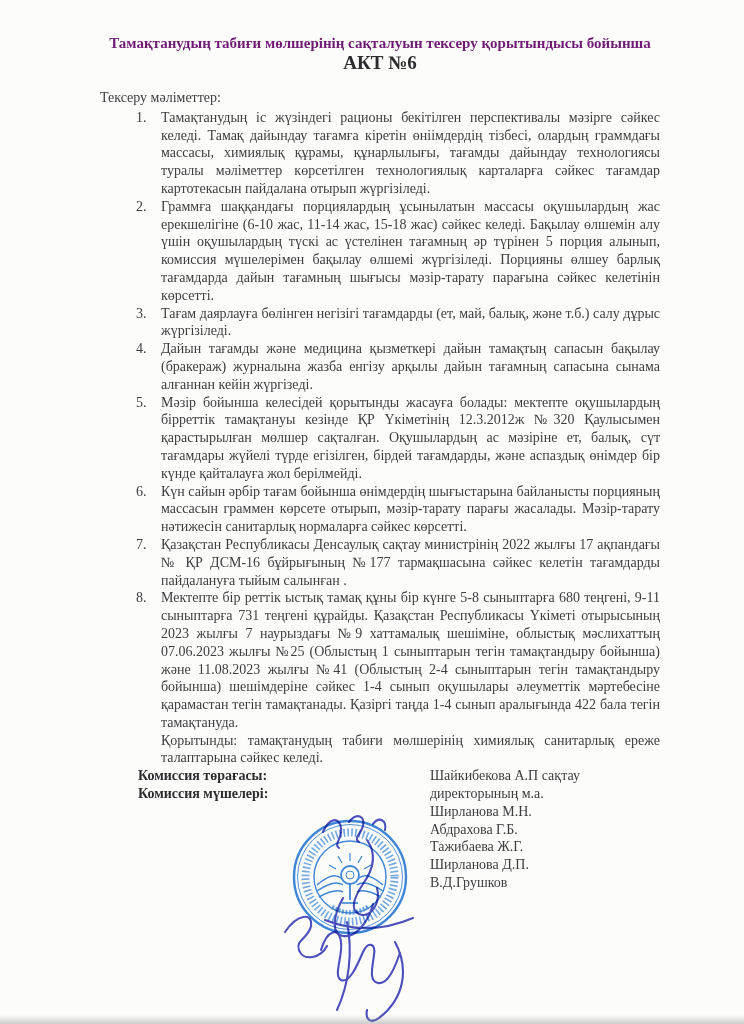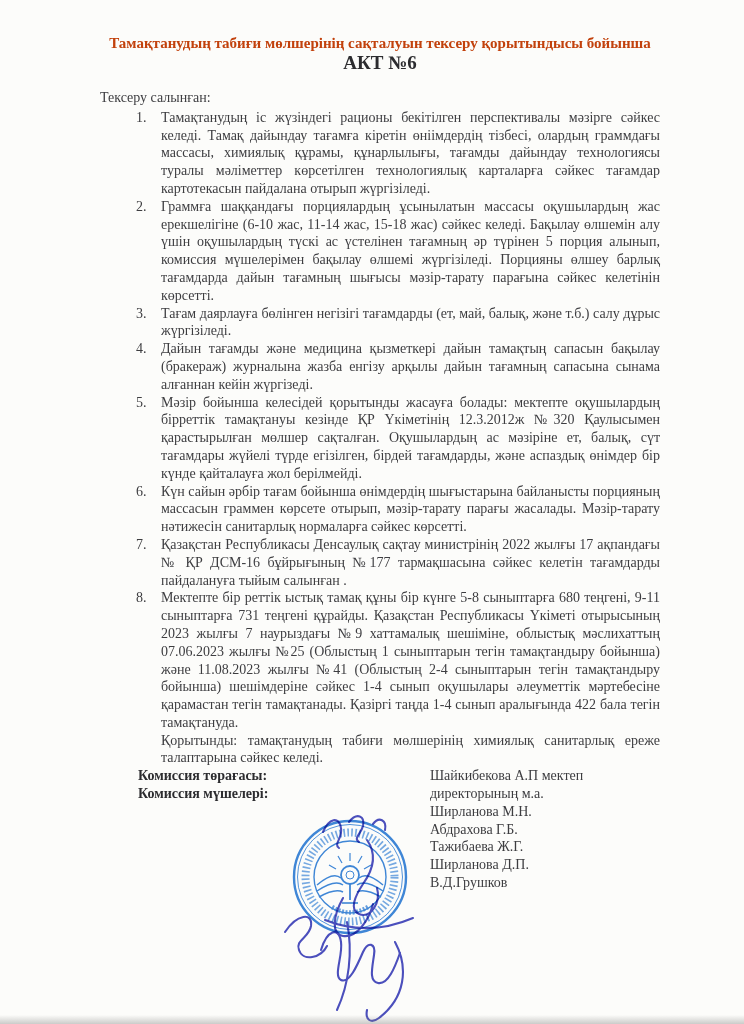--- a/index.html
+++ b/index.html
@@ -20,21 +20,21 @@
   .content {
     padding: 34px 84px 0 100px;
     font-size: 14px;
     line-height: 17.8px;
   }
   .title {
     font-size: 15px;
     line-height: 19px;
     font-weight: bold;
     text-align: center;
-    color: #c2410c;
+    color: #701a75;
   }
   .act {
     font-size: 19px;
     line-height: 19px;
     font-weight: bold;
     text-align: center;
     color: #2c2c2f;
   }
   .intro {
     margin-top: 3px;
@@ -109,21 +109,21 @@
 </head>
 <body>
 
 <div class="page">
   <div class="content">
 
     <div class="title">Тамақтанудың табиғи мөлшерінің сақталуын тексеру қорытындысы бойынша</div>
     <div class="act">АКТ №6</div>
 
 
-    <p class="section-heading">Тексеру салынған:</p>
+    <p class="section-heading">Тексеру мәліметтер:</p>
 
     <ol class="findings">
 
     <li>
         <span class="num">1.</span>
         <div class="itext">Тамақтанудың іс жүзіндегі рационы бекітілген перспективалы мәзірге сәйкес келеді. Тамақ дайындау тағамға кіретін өніімдердің тізбесі, олардың граммдағы массасы, химиялық құрамы, құнарлылығы, тағамды дайындау технологиясы туралы мәліметтер көрсетілген технологиялық карталарға сәйкес тағамдар картотекасын пайдалана отырып жүргізіледі.</div>
       </li>
         <li>
         <span class="num">2.</span>
         <div class="itext">Граммға шаққандағы порциялардың ұсынылатын массасы оқушылардың жас ерекшелігіне (6-10 жас, 11-14 жас, 15-18 жас) сәйкес келеді. Бақылау өлшемін алу үшін оқушылардың түскі ас үстелінен тағамның әр түрінен 5 порция алынып, комиссия мүшелерімен бақылау өлшемі жүргізіледі. Порцияны өлшеу барлық тағамдарда дайын тағамның шығысы мәзір-тарату парағына сәйкес келетінін көрсетті.</div>
@@ -155,21 +155,21 @@
       </ol>
 
     <p class="conclusion">Қорытынды: тамақтанудың табиғи мөлшерінің химиялық санитарлық ереже талаптарына сәйкес келеді.</p>
 
     <div class="sig-row">
       <div class="sig-labels">
         <div>Комиссия төрағасы:</div>
         <div>Комиссия мүшелері:</div>
       </div>
       <div class="sig-names">
-        <div>Шайкибекова А.П мектеп директорының м.а.</div>
+        <div>Шайкибекова А.П сақтау директорының м.а.</div>
         <div>
 
             <div>Ширланова М.Н.</div>
             <div>Абдрахова Г.Б.</div>
             <div>Тажибаева Ж.Г.</div>
             <div>Ширланова Д.П.</div>
             <div>В.Д.Грушков</div>
           </div>
       </div>
     </div>

